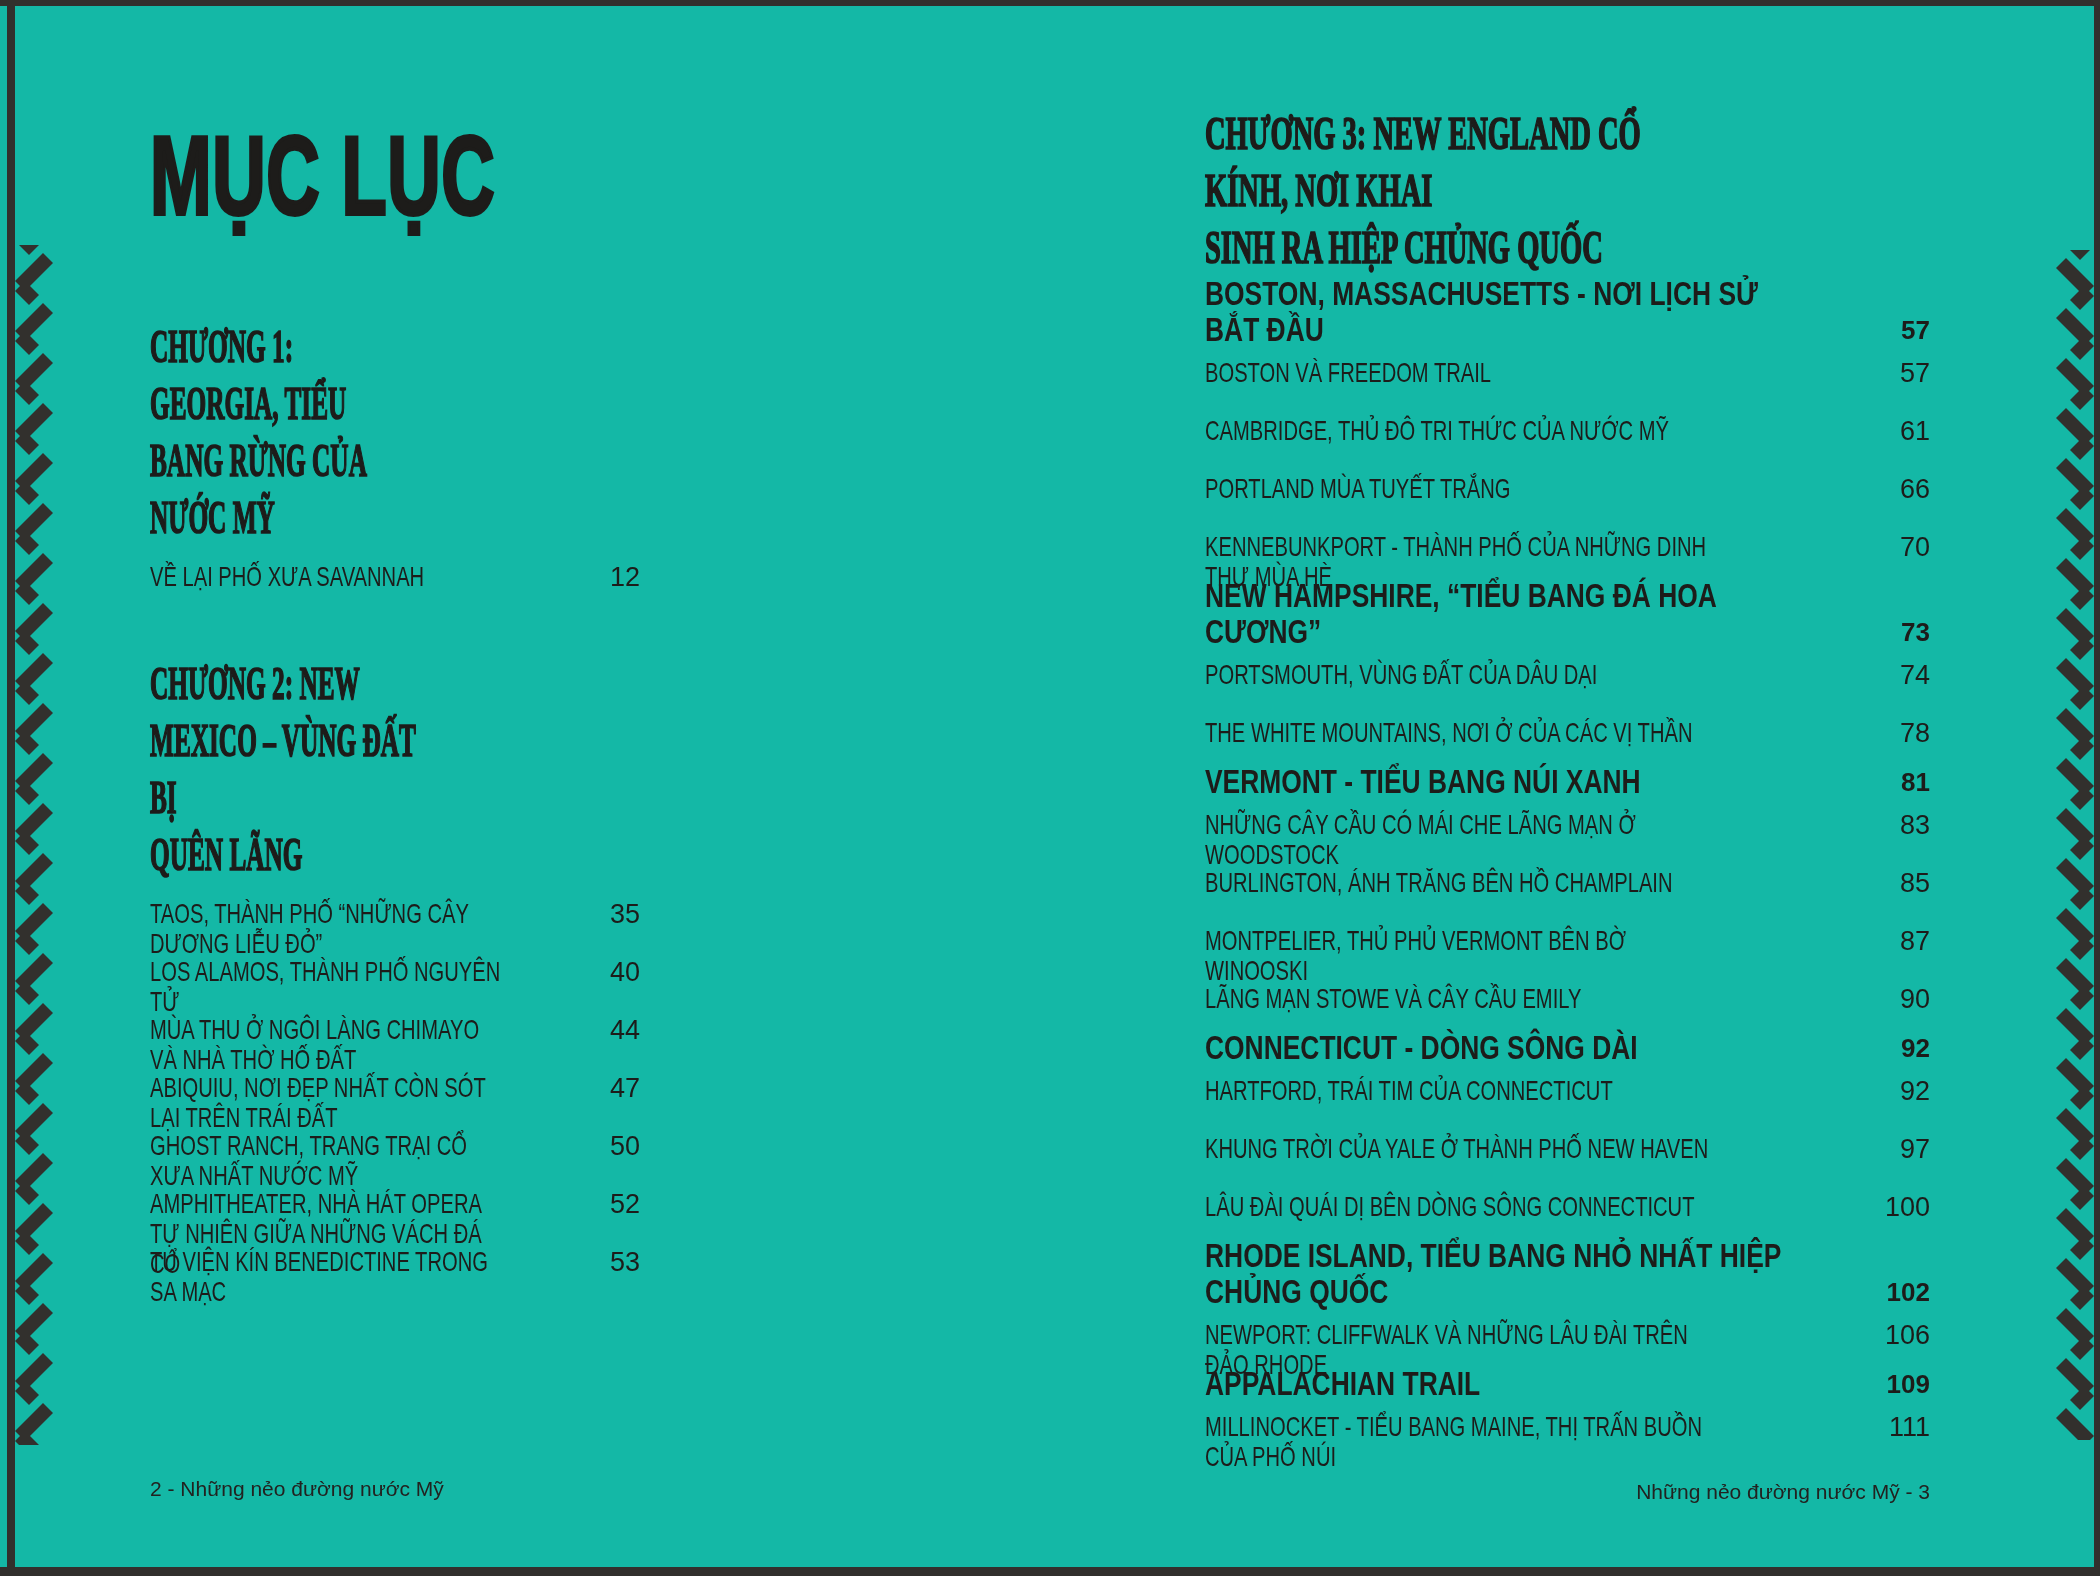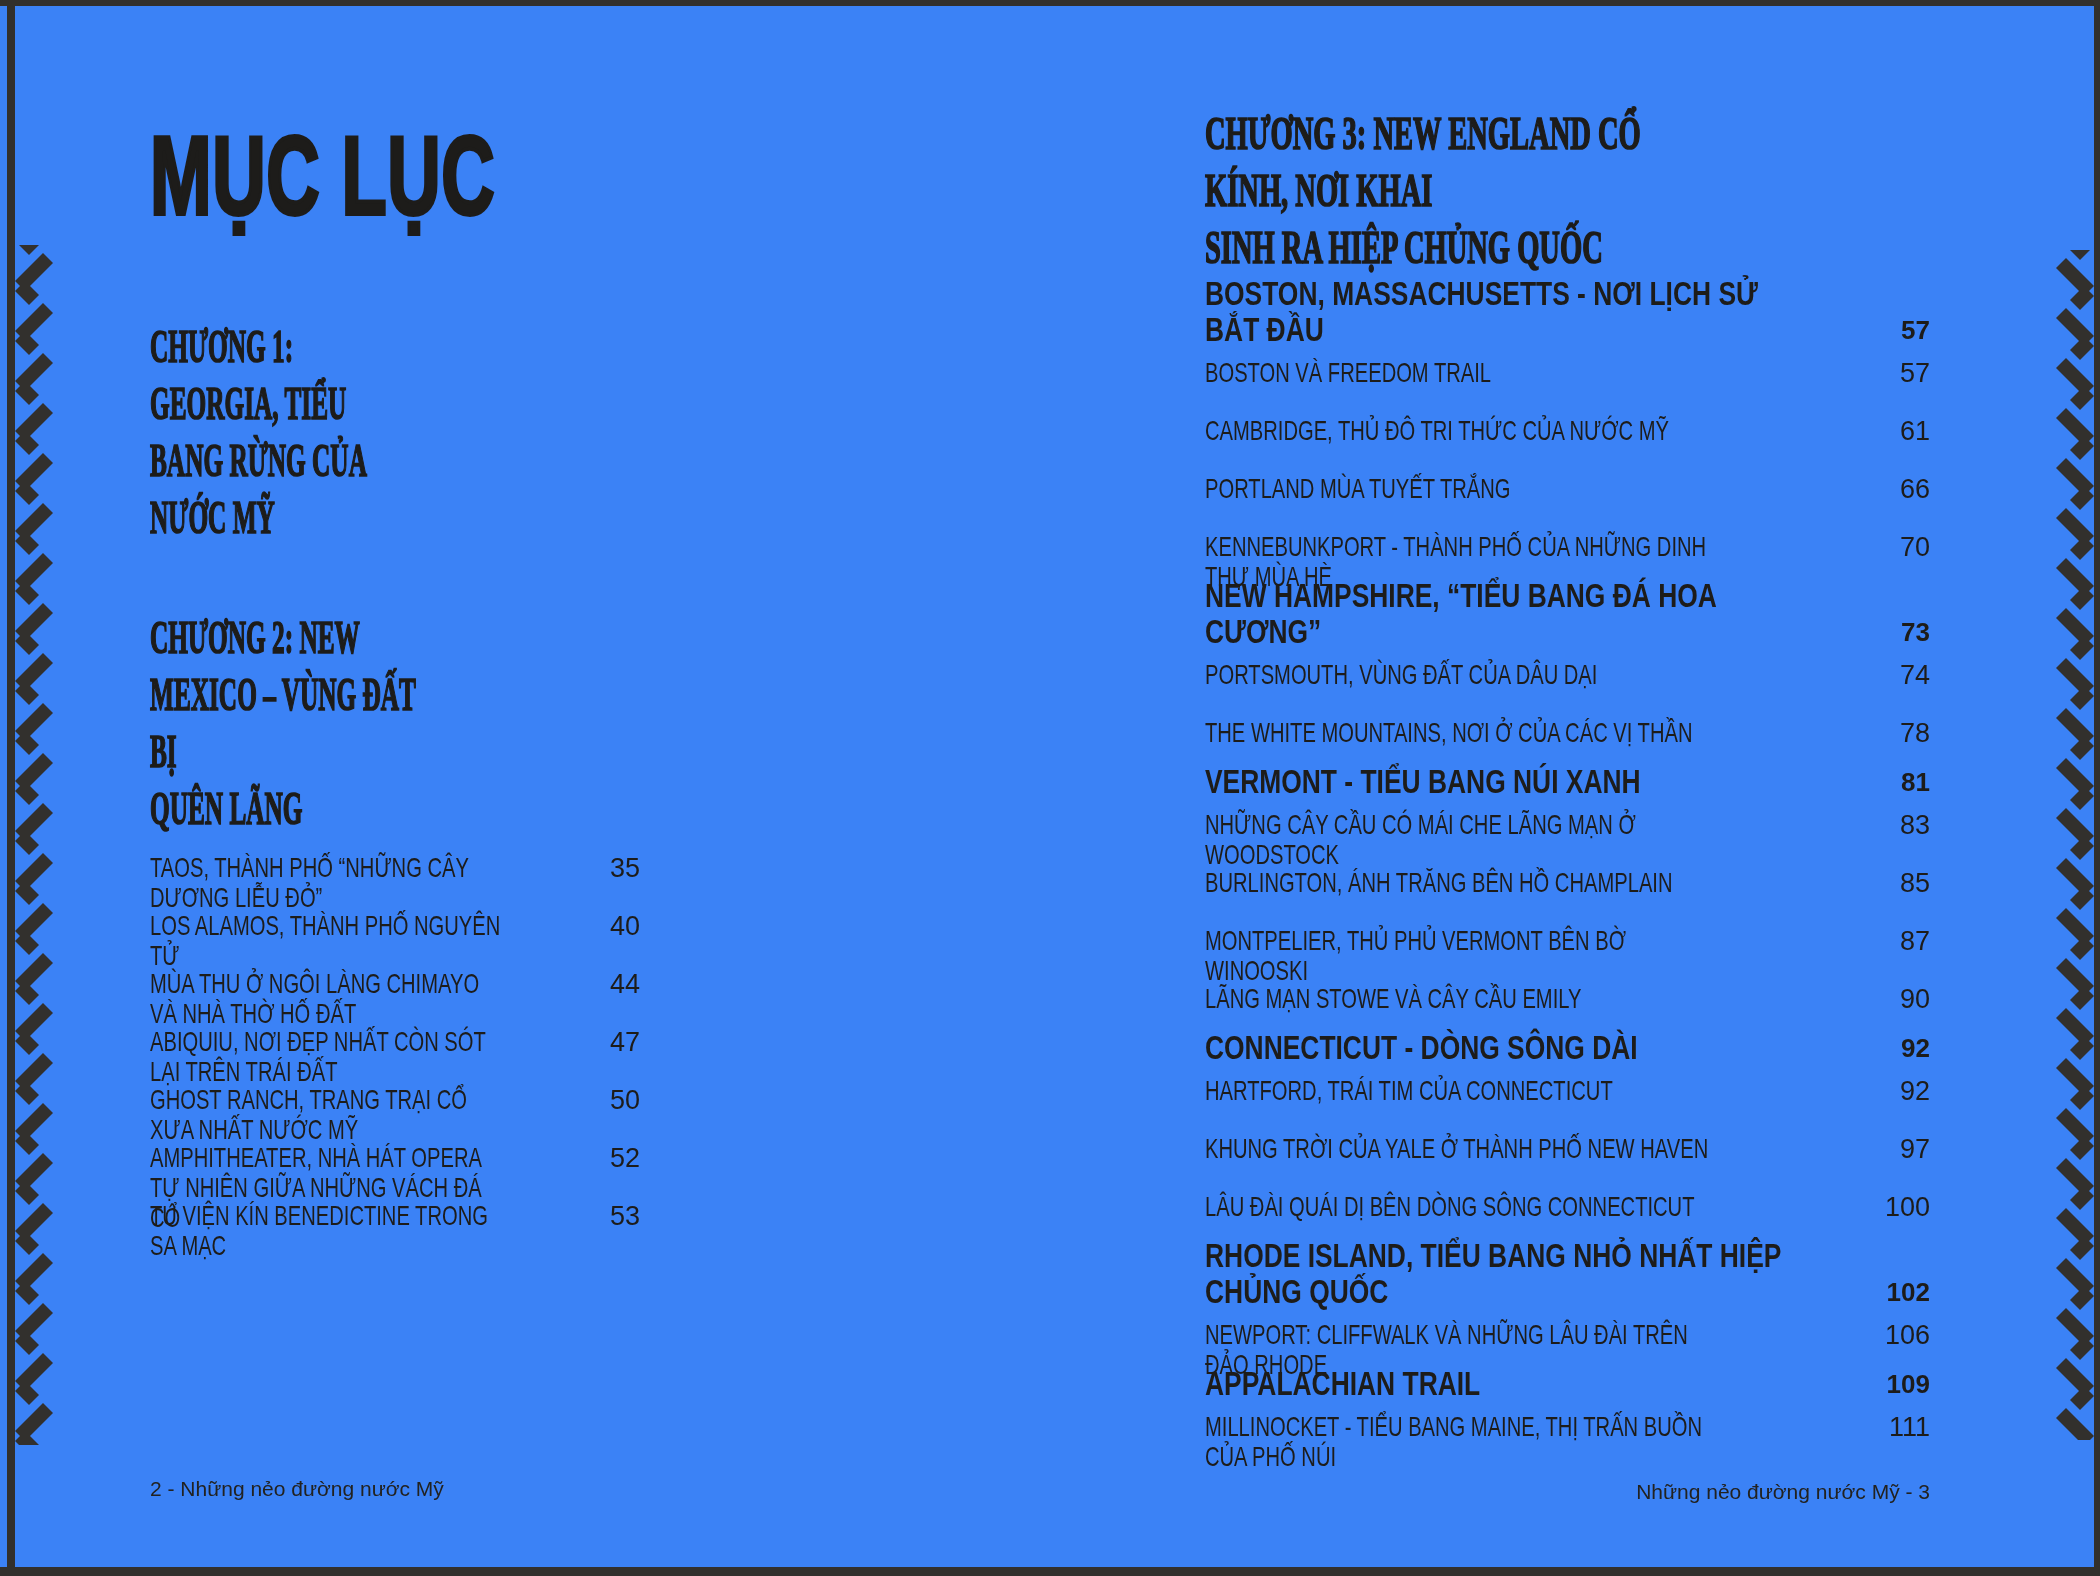--- a/index.html
+++ b/index.html
@@ -1,16 +1,16 @@
 <!DOCTYPE html>
 <html><head>
 <meta charset="utf-8">
 <style>
   html,body{margin:0;padding:0;background:#fff;}
-  .canvas{position:relative;width:2100px;height:1576px;overflow:hidden;background:#3b82f6;
+  .canvas{position:relative;width:2100px;height:1576px;overflow:hidden;background:#14b8a6;
           font-family:"Liberation Sans","DejaVu Sans",sans-serif;color:#1d1c1a;}
   
   .bar{position:absolute;left:0;width:2100px;background:#32302d;}
   .bar.top{top:0;height:6px;}
   .bar.bottom{bottom:0;height:9px;}
   .strip{position:absolute;top:0;height:1576px;background:#32302d;}
   .strip.left{left:7px;width:8px;}
   .strip.right{right:0;width:6px;}
   .chev{position:absolute;}
   .chev-left{left:15px;top:245px;}
@@ -78,20 +78,24 @@
     <rect width="42" height="1190" fill="url(#pR)"></rect>
   </svg>
 
   <section class="page page-left">
     <h1 class="title"><span class="fit" style="transform: scaleX(0.66);">MỤC LỤC</span></h1>
 
     <div class="chapter chapter-1">
       <h2 class="ch-heading"><span class="fit" style="transform: scaleX(0.55);">CHƯƠNG 1: GEORGIA, TIỂU BANG RỪNG CỦA
 NƯỚC MỸ</span></h2>
       <div class="rows" id="ch1-rows">
+          <div class="row entry">
+      <span class="label fit" style="transform: scaleX(0.72);">VỀ LẠI PHỐ XƯA SAVANNAH</span>
+      <span class="num">12</span>
+    </div>
         </div>
     </div>
 
     <div class="chapter chapter-2">
       <h2 class="ch-heading"><span class="fit" style="transform: scaleX(0.55);">CHƯƠNG 2: NEW MEXICO – VÙNG ĐẤT BỊ
 QUÊN LÃNG</span></h2>
       <div class="rows" id="ch2-rows">
           <div class="row entry">
       <span class="label fit" style="transform: scaleX(0.72);">TAOS, THÀNH PHỐ “NHỮNG CÂY DƯƠNG LIỄU ĐỎ”</span>
       <span class="num">35</span>

